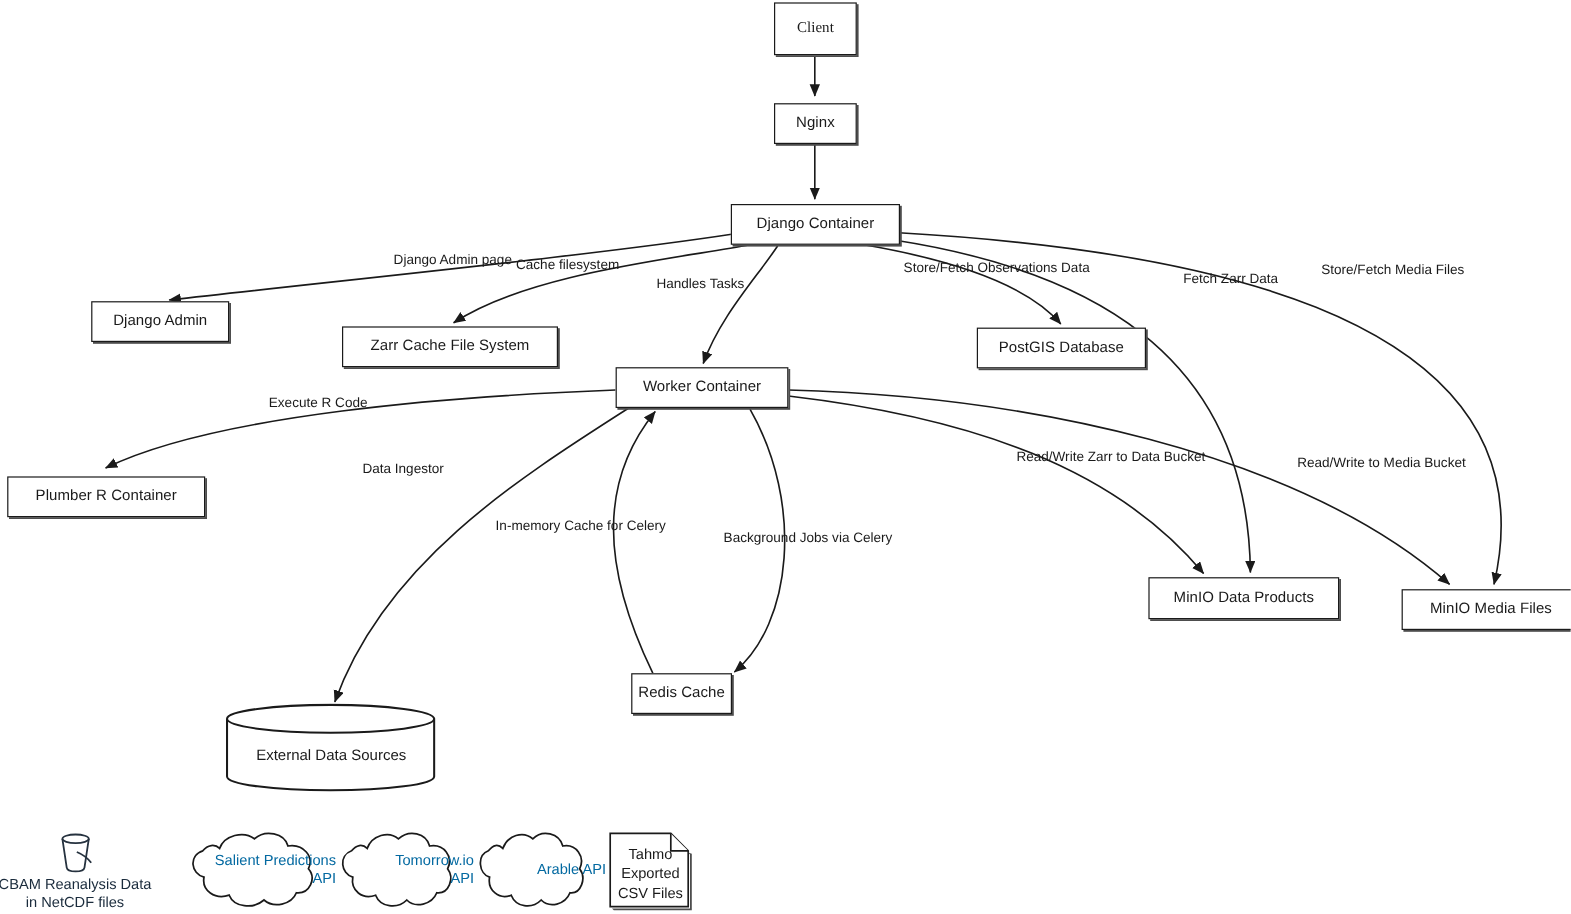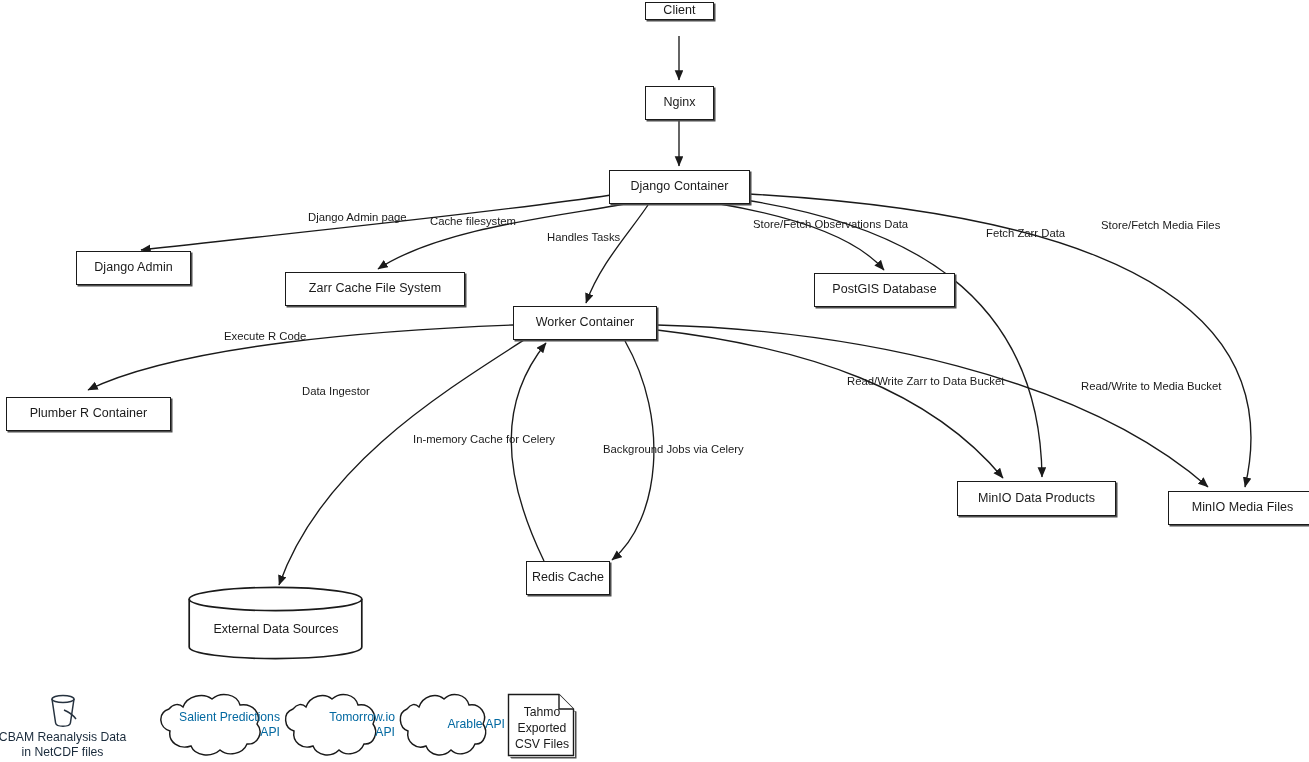--- a/index.html
+++ b/index.html
@@ -143,21 +143,21 @@
       <path d="M544,561 C500,470 500,400 546,343"></path>
 
       <path d="M625,341 C670,420 660,520 612,560"></path>
 
       <path d="M657,330 C810,348 930,390 1003,478"></path>
 
       <path d="M657,325 C850,330 1080,375 1208,487"></path>
     </g>
   </svg>
 
-  <div class="node" style="left:645px; top:2px; width:69px; height:18px;">
+  <div class="node" style="left:645px; top:2px; width:69px; height:44px;font-family:Liberation Serif, serif;">
     <span class="node-label">Client</span>
   </div>
 
   <div class="node" style="left:645px; top:86px; width:69px; height:34px;">
     <span class="node-label">Nginx</span>
   </div>
 
   <div class="node" style="left:609px; top:170px; width:141px; height:34px;">
     <span class="node-label">Django Container</span>
   </div>
@@ -245,21 +245,21 @@
   <div class="bucket-icon" style="left:42px; top:690px; width:42px; height:42px;">
     <svg width="42" height="42" viewBox="0 0 42 42" xmlns="http://www.w3.org/2000/svg">
       <path d="M10,9 L13.6,33 C13.9,34.9 17,36.2 21,36.2 C25,36.2 28.1,34.9 28.4,33 L32,9" fill="#ffffff" stroke="#26323f" stroke-width="1.5" stroke-linejoin="round"></path>
       <ellipse cx="21" cy="9" rx="11" ry="3.6" fill="#ffffff" stroke="#26323f" stroke-width="1.5"></ellipse>
       <path d="M22,20 C27,22 31,25 34,29" fill="none" stroke="#26323f" stroke-width="1.5"></path>
     </svg>
   </div>
   <div class="bucket-caption" style="left:-5px; top:730px; width:135px;">CBAM Reanalysis Data
 in NetCDF files</div>
 
-  <div class="edge-label" style="left:308px; top:211px;">Django Admin page</div>
+  <div class="edge-label" style="left:328px; top:211px;">Django Admin page</div>
 
   <div class="edge-label" style="left:430px; top:215px;">Cache filesystem</div>
 
   <div class="edge-label" style="left:547px; top:231px;">Handles Tasks</div>
 
   <div class="edge-label" style="left:753px; top:218px;">Store/Fetch Observations Data</div>
 
   <div class="edge-label" style="left:986px; top:227px;">Fetch Zarr Data</div>
 
   <div class="edge-label" style="left:1101px; top:219px;">Store/Fetch Media Files</div>

